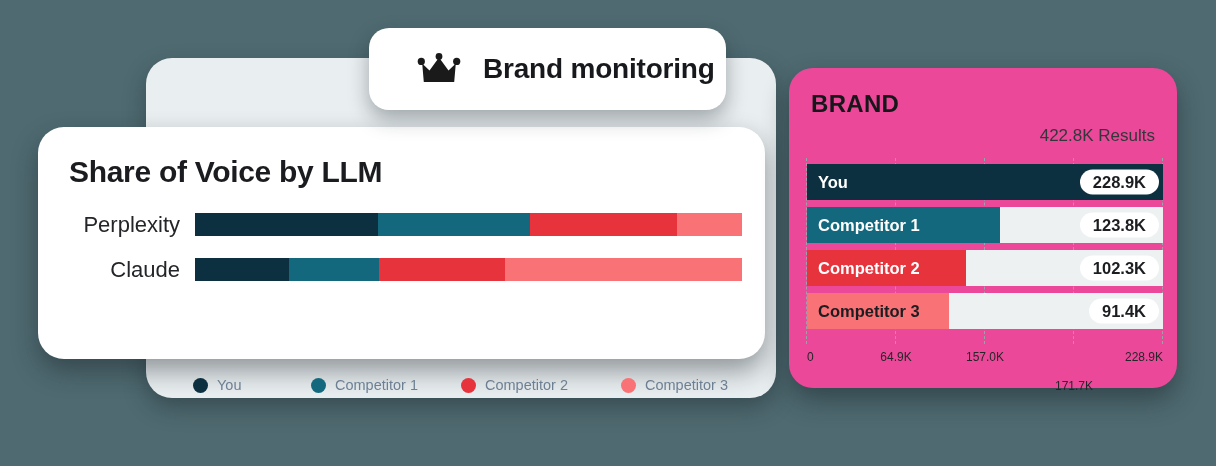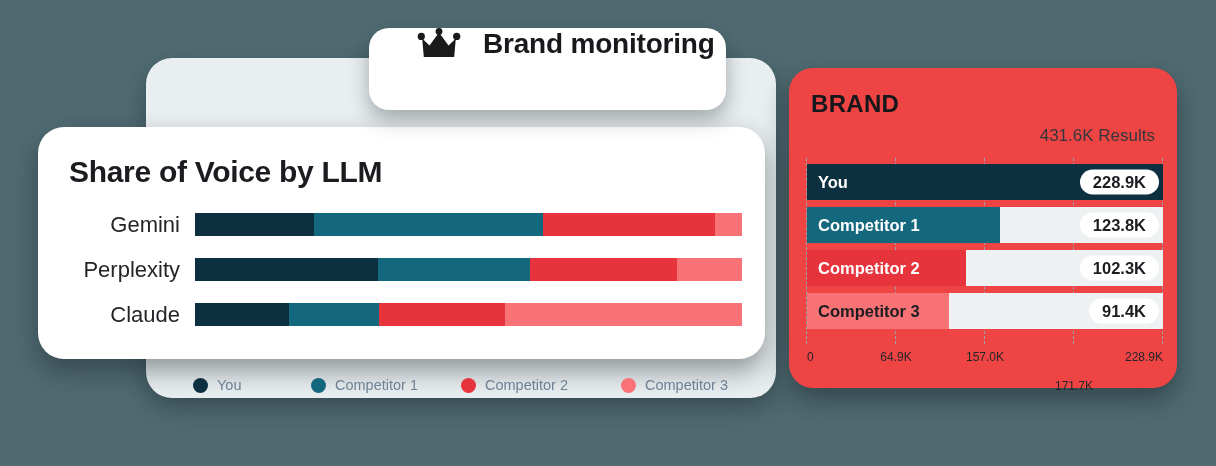--- a/index.html
+++ b/index.html
@@ -27,21 +27,21 @@
   }
 
   
   .pill {
     position: absolute;
     left: 369px; top: 28px;
     width: 357px; height: 82px;
     background: #ffffff;
     border-radius: 20px;
     display: flex;
-    align-items: flex-start;
+    align-items: center;
     gap: 22px;
     padding-left: 48px;
     box-sizing: border-box;
     box-shadow: 0 9px 20px rgba(18,28,34,0.34);
     z-index: 6;
   }
   .crown-icon { width: 44px; height: 32px; flex: 0 0 auto; display:block; }
   .pill-title {
     font-size: 28px;
     font-weight: bold;
@@ -123,21 +123,21 @@
     font-size: 14.5px;
     color: #6c7f93;
     white-space: nowrap;
   }
 
   
   .brand-card {
     position: absolute;
     left: 789px; top: 68px;
     width: 388px; height: 320px;
-    background: #ef4444;
+    background: #ec4899;
     border-radius: 24px;
     box-shadow: 0 12px 26px rgba(18,28,34,0.45);
     z-index: 7;
   }
   .brand-title {
     position: absolute;
     left: 22px; top: 22px;
     font-size: 24px;
     font-weight: bold;
     color: #15171a;
@@ -239,29 +239,20 @@
       <circle cx="39.7" cy="8.4" r="3.6" fill="#1a1a1a"></circle>
     </svg>
     <span class="pill-title">Brand monitoring</span>
   </div>
 
   <div class="sov-card">
     <div class="sov-title">Share of Voice by LLM</div>
 
     <div class="sov-rows" id="sov-rows">
         <div class="sov-row">
-          <div class="sov-label">Gemini</div>
-          <div class="sov-bar">
-            <div class="seg" style="width: 21.7%; background: rgb(13, 48, 64);"></div>
-            <div class="seg" style="width: 42%; background: rgb(20, 104, 126);"></div>
-            <div class="seg" style="width: 31.4%; background: rgb(230, 51, 60);"></div>
-            <div class="seg" style="width: 4.9%; background: rgb(248, 114, 118);"></div>
-          </div>
-        </div>
-        <div class="sov-row">
           <div class="sov-label">Perplexity</div>
           <div class="sov-bar">
             <div class="seg" style="width: 33.5%; background: rgb(13, 48, 64);"></div>
             <div class="seg" style="width: 27.8%; background: rgb(20, 104, 126);"></div>
             <div class="seg" style="width: 26.8%; background: rgb(230, 51, 60);"></div>
             <div class="seg" style="width: 11.9%; background: rgb(248, 114, 118);"></div>
           </div>
         </div>
         <div class="sov-row">
           <div class="sov-label">Claude</div>
@@ -289,21 +280,21 @@
         </div>
         <div class="legend-item i3">
           <span class="legend-dot" style="background: rgb(248, 114, 118);"></span>
           <span class="legend-text">Competitor 3</span>
         </div>
       </div>
   </div>
 
   <div class="brand-card">
     <div class="brand-title">BRAND</div>
-    <div class="brand-results">431.6K Results</div>
+    <div class="brand-results">422.8K Results</div>
 
     <div class="brand-plot">
       <div class="gridlines" id="brand-gridlines">
           <div class="gridline" style="left: calc(0% - 0.75px);"></div>
           <div class="gridline" style="left: calc(25% - 0.75px);"></div>
           <div class="gridline" style="left: calc(50% - 0.75px);"></div>
           <div class="gridline" style="left: calc(75% - 0.75px);"></div>
           <div class="gridline" style="left: calc(100% - 0.75px);"></div>
         </div>
       <div class="brand-rows" id="brand-rows">

